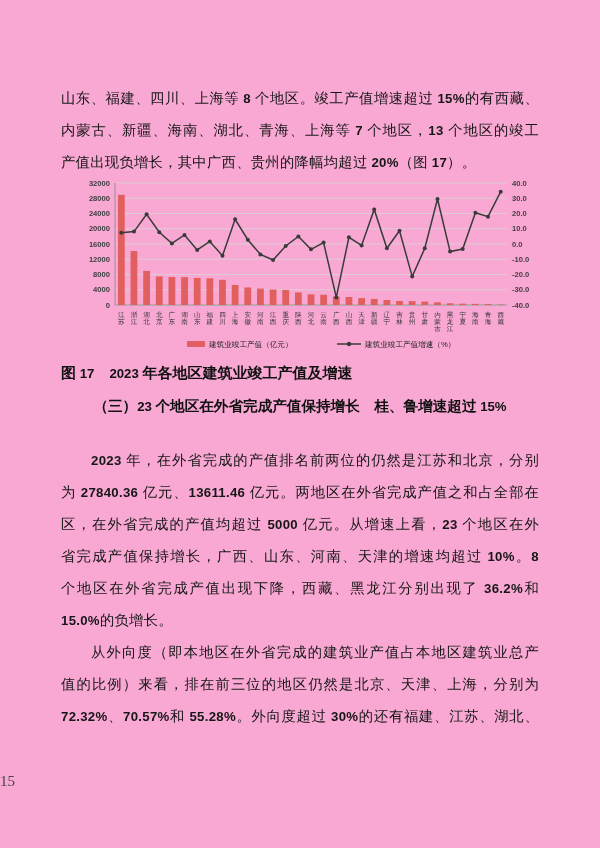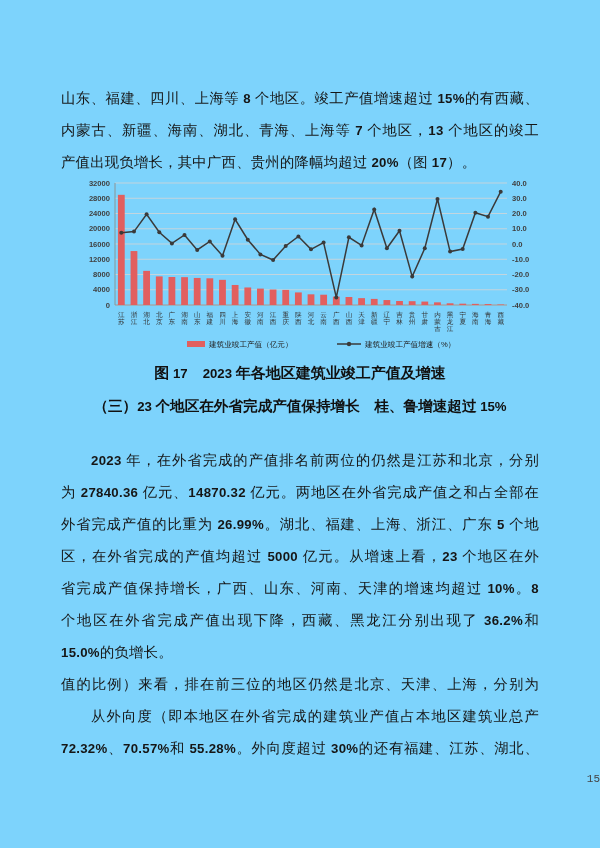--- a/index.html
+++ b/index.html
@@ -1,48 +1,48 @@
 <!DOCTYPE html>
 <html><head>
 <meta charset="utf-8">
 <style>
   * { margin:0; padding:0; box-sizing:border-box; }
   html,body { background:#ffffff; }
   .page {
     width:600px; height:848px; margin:0 auto; position:relative; overflow:hidden;
-    background:#7dd3fc; color:#161616;
+    background:#f9a8d4; color:#161616;
     font-family:"Liberation Serif","DejaVu Serif",serif;
     padding:82px 61px 0 61px;
   }
   .para { width:478px; }
   .tline {
     font-size:14.3px; line-height:32px; height:32px; overflow:hidden;
     letter-spacing:0.3px;
   }
   .tline.just { text-align:justify; text-align-last:justify; }
   .tline.ind { text-indent:30px; }
   .num {
     font-family:"Liberation Sans","DejaVu Sans",sans-serif;
     font-weight:bold; font-size:13.2px;
   }
   .chart-block { margin-top:1px; text-align:center; }
   .chart-canvas { width:500px; margin:0 auto; }
   .caption {
     font-size:15px; font-weight:bold; line-height:22px; margin-top:5px;
-    text-align:center; color:#111;
+    text-align:left; color:#111;
   }
   .heading {
     font-size:14.6px; font-weight:bold; line-height:26px; margin-top:8px;
     text-align:center; color:#111;
   }
   .para.p2 { margin-top:24px; }
   .page-number {
-    position:absolute; top:773px; left:0; right:0; text-align:right;
-    font-family:Liberation Mono, monospace;
-    font-size:11px; color:#444;
+    position:absolute; top:773px; left:0; right:0; text-align:left;
+    font-family:Liberation Serif, serif;
+    font-size:15px; color:#444;
   }
   svg text {
     font-family:"Liberation Sans","DejaVu Sans",sans-serif;
   }
 </style>
 </head>
 <body>
 
 <div class="page">
 
@@ -216,28 +216,27 @@
           <circle cx="288" cy="165" r="2.2" fill="#3a3a3a"></circle>
           <text x="304" y="168" font-size="7.6" fill="#222">建筑业竣工产值增速（%）</text>
         </svg></div>
     <figcaption class="caption numbold">图 <span class="num">17</span>　<span class="num">2023</span> 年各地区建筑业竣工产值及增速</figcaption>
   </figure>
 
   <h3 class="heading numbold">（三）<span class="num">23</span> 个地区在外省完成产值保持增长　桂、鲁增速超过 <span class="num">15%</span></h3>
 
   <div class="para p2">
       <div class="tline numbold just ind"><span class="num">2023</span> 年，在外省完成的产值排名前两位的仍然是江苏和北京，分别</div>
-      <div class="tline numbold just">为 <span class="num">27840.36</span> 亿元、<span class="num">14870.32</span> 亿元。两地区在外省完成产值之和占全部在</div>
-      <div class="tline numbold just">外省完成产值的比重为 <span class="num">26.99%</span>。湖北、福建、上海、浙江、广东 <span class="num">5</span> 个地</div>
+      <div class="tline numbold just">为 <span class="num">27840.36</span> 亿元、<span class="num">13611.46</span> 亿元。两地区在外省完成产值之和占全部在</div>
       <div class="tline numbold just">区，在外省完成的产值均超过 <span class="num">5000</span> 亿元。从增速上看，<span class="num">23</span> 个地区在外</div>
       <div class="tline numbold just">省完成产值保持增长，广西、山东、河南、天津的增速均超过 <span class="num">10%</span>。<span class="num">8</span></div>
       <div class="tline numbold just">个地区在外省完成产值出现下降，西藏、黑龙江分别出现了 <span class="num">36.2%</span>和</div>
       <div class="tline numbold"><span class="num">15.0%</span>的负增长。</div>
     </div>
 
   <div class="para">
+      <div class="tline numbold just ind">从外向度（即本地区在外省完成的建筑业产值占本地区建筑业总产</div>
       <div class="tline numbold just">值的比例）来看，排在前三位的地区仍然是北京、天津、上海，分别为</div>
-      <div class="tline numbold just ind">从外向度（即本地区在外省完成的建筑业产值占本地区建筑业总产</div>
       <div class="tline numbold just"><span class="num">72.32%</span>、<span class="num">70.57%</span>和 <span class="num">55.28%</span>。外向度超过 <span class="num">30%</span>的还有福建、江苏、湖北、</div>
     </div>
 
   <div class="page-number">15</div>
 </div>
 
 </body></html>

